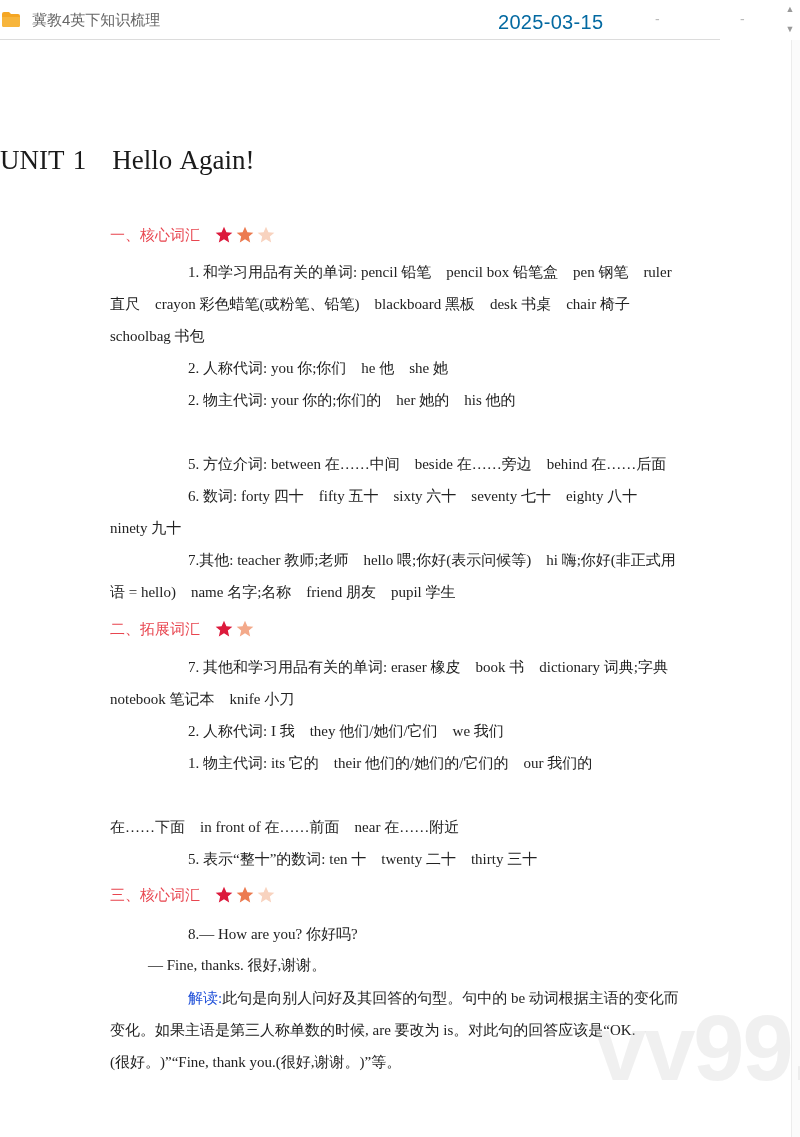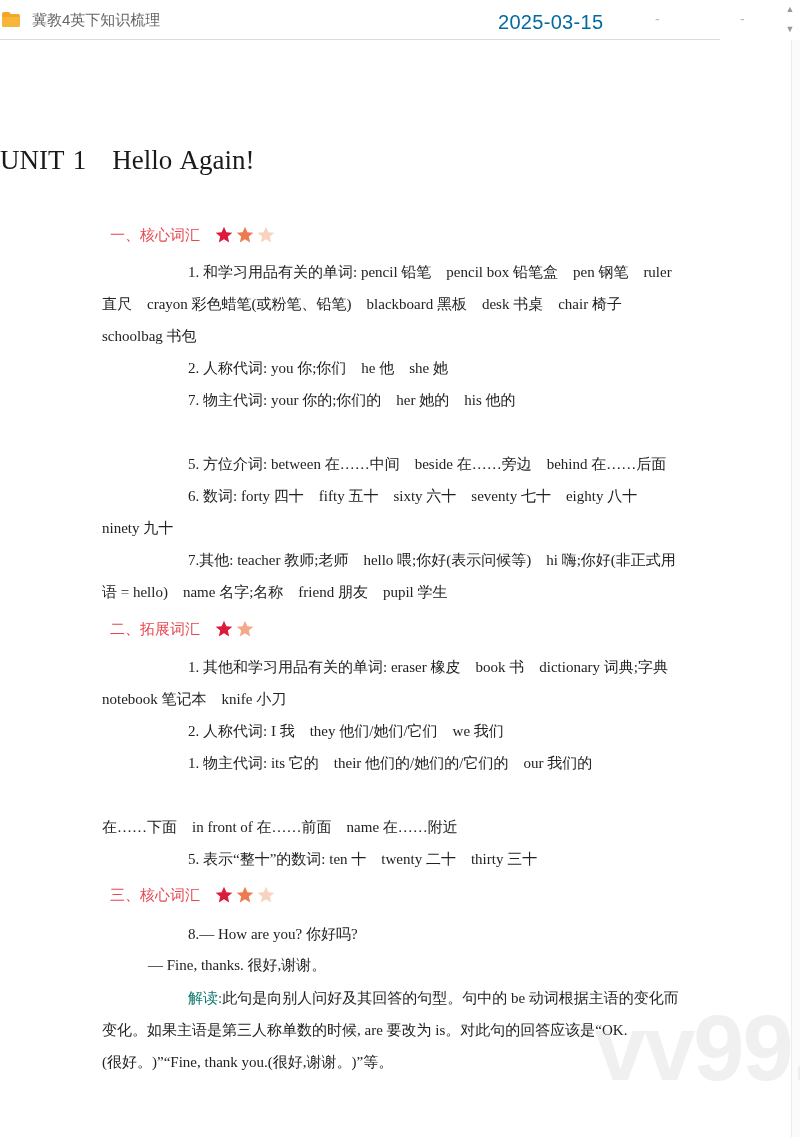--- a/index.html
+++ b/index.html
@@ -36,22 +36,22 @@
       position: absolute; left: 110px; font-size: 15px; color: #e8454f;
       display: flex; align-items: center;
     }
     .stars { display: inline-flex; margin-left: 14px; gap: 1px; }
     .star { width: 20px; height: 20px; display: inline-block; }
 
     .line {
       position: absolute; font-size: 15px; color: #222; white-space: nowrap; line-height: 20px;
     }
     .ind { left: 144px; margin-left: 44px; }
-    .noind { left: 102px; }
-    .red { color: #0f766e; }
+    .noind { left: 110px; }
+    .red { color: #1d4ed8; }
 
     .watermark {
       position: absolute; left: 595px; top: 955px; font-family: "Liberation Sans", "DejaVu Sans", sans-serif;
       font-size: 92px; font-weight: bold; color: rgba(200,200,200,0.28); letter-spacing: -2px;
       pointer-events: none;
     }
   </style>
 </head>
 <body>
 
@@ -88,44 +88,44 @@
       <svg class="star" viewBox="0 0 24 24">
           <path d="M12 2l2.9 6.6 7.1.6-5.4 4.7 1.6 7-6.2-3.7-6.2 3.7 1.6-7L2 9.2l7.1-.6z" fill="#f8d3bf"></path>
         </svg>
     </span>
   </div>
 
   <div class="line ind" style="top:221px">1. 和学习用品有关的单词: pencil 铅笔　pencil box 铅笔盒　pen 钢笔　ruler</div>
   <div class="line noind" style="top:253px">直尺　crayon 彩色蜡笔(或粉笔、铅笔)　blackboard 黑板　desk 书桌　chair 椅子</div>
   <div class="line noind" style="top:285px">schoolbag 书包</div>
   <div class="line ind" style="top:317px">2. 人称代词: you 你;你们　he 他　she 她</div>
-  <div class="line ind" style="top:349px">7. 物主代词: your 你的;你们的　her 她的　his 他的</div>
+  <div class="line ind" style="top:349px">2. 物主代词: your 你的;你们的　her 她的　his 他的</div>
   <div class="line ind" style="top:413px">5. 方位介词: between 在……中间　beside 在……旁边　behind 在……后面</div>
   <div class="line ind" style="top:445px">6. 数词: forty 四十　fifty 五十　sixty 六十　seventy 七十　eighty 八十</div>
   <div class="line noind" style="top:477px">ninety 九十</div>
   <div class="line ind" style="top:509px">7.其他: teacher 教师;老师　hello 喂;你好(表示问候等)　hi 嗨;你好(非正式用</div>
   <div class="line noind" style="top:541px">语 = hello)　name 名字;名称　friend 朋友　pupil 学生</div>
 
   <div class="section-heading" style="top:578px">
     <span>二、拓展词汇</span>
     <span class="stars">
       <svg class="star" viewBox="0 0 24 24">
           <path d="M12 2l2.9 6.6 7.1.6-5.4 4.7 1.6 7-6.2-3.7-6.2 3.7 1.6-7L2 9.2l7.1-.6z" fill="#dc1a3c"></path>
         </svg>
       <svg class="star" viewBox="0 0 24 24">
           <path d="M12 2l2.9 6.6 7.1.6-5.4 4.7 1.6 7-6.2-3.7-6.2 3.7 1.6-7L2 9.2l7.1-.6z" fill="#f3a98a"></path>
         </svg>
     </span>
   </div>
 
-  <div class="line ind" style="top:616px">1. 其他和学习用品有关的单词: eraser 橡皮　book 书　dictionary 词典;字典</div>
+  <div class="line ind" style="top:616px">7. 其他和学习用品有关的单词: eraser 橡皮　book 书　dictionary 词典;字典</div>
   <div class="line noind" style="top:648px">notebook 笔记本　knife 小刀</div>
   <div class="line ind" style="top:680px">2. 人称代词: I 我　they 他们/她们/它们　we 我们</div>
   <div class="line ind" style="top:712px">1. 物主代词: its 它的　their 他们的/她们的/它们的　our 我们的</div>
-  <div class="line noind" style="top:776px">在……下面　in front of 在……前面　name 在……附近</div>
+  <div class="line noind" style="top:776px">在……下面　in front of 在……前面　near 在……附近</div>
   <div class="line ind" style="top:808px">5. 表示“整十”的数词: ten 十　twenty 二十　thirty 三十</div>
 
   <div class="section-heading" style="top:844px">
     <span>三、核心词汇</span>
     <span class="stars">
       <svg class="star" viewBox="0 0 24 24">
           <path d="M12 2l2.9 6.6 7.1.6-5.4 4.7 1.6 7-6.2-3.7-6.2 3.7 1.6-7L2 9.2l7.1-.6z" fill="#dc1a3c"></path>
         </svg>
       <svg class="star" viewBox="0 0 24 24">
           <path d="M12 2l2.9 6.6 7.1.6-5.4 4.7 1.6 7-6.2-3.7-6.2 3.7 1.6-7L2 9.2l7.1-.6z" fill="#ec7b50"></path>

